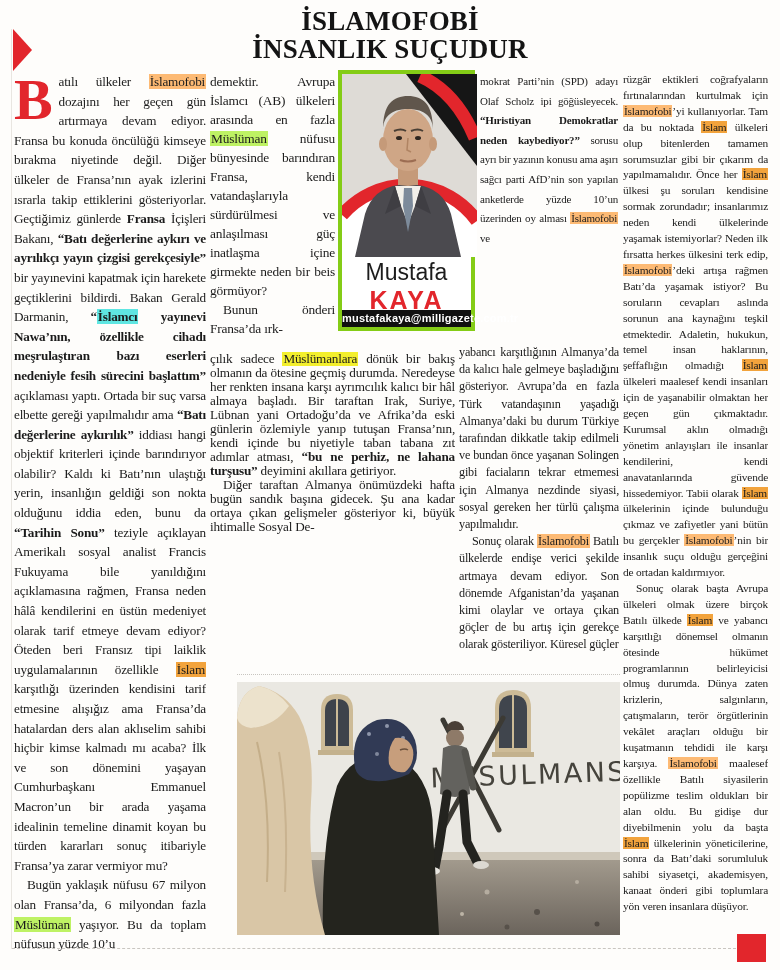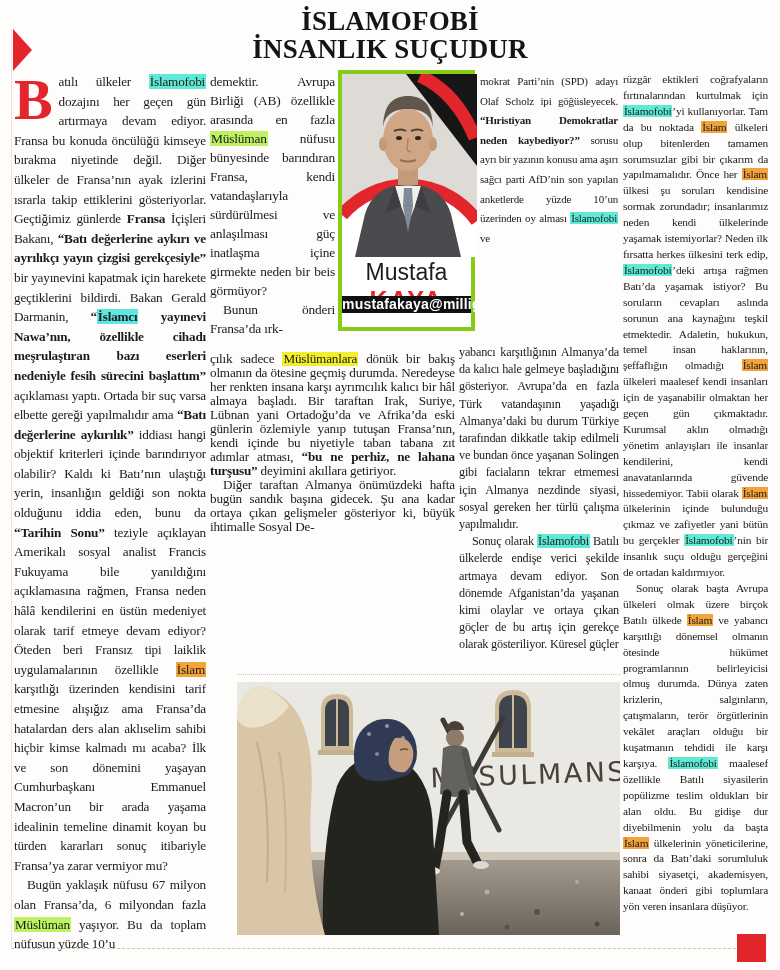--- a/index.html
+++ b/index.html
@@ -22,36 +22,36 @@
   .col p.ind { text-indent:13px; }
   .col1    { left:14px;  top:72px;  width:192px; height:888px; font-size:13.2px; line-height:19.6px; }
   .col2top { left:210px; top:72px;  width:125px; height:268px; font-size:13.4px; line-height:19px; }
   .col2main{ left:210px; top:352px; width:245px; height:318px; font-size:13.2px; line-height:14px; }
   .col3top { left:480px; top:72px;  width:138px; height:268px; font-size:11px;   line-height:19.6px; }
   .col3main{ left:459px; top:344px; width:160px; height:318px; font-size:12.2px; line-height:17.2px; }
   .col4    { left:623px; top:72px;  width:145px; height:850px; font-size:11.4px; line-height:15.9px; }
 
   
   .sg-b { font-weight:bold; }
-  .sg-g { background:#5eead4; padding:0 1px; }
+  .sg-g { background:#fdba74; padding:0 1px; }
   .sg-c { background:#5fe6e2; padding:0 1px; font-weight:bold; }
   .sg-o { background:#f2a33c; padding:0 1px; }
   .sg-p { background:#bef264; padding:0 1px; }
   .sg-y { background:#f3ef2d; padding:0 1px; }
   .sg-d { float:left; font-weight:bold; color:#e2262c; font-size:58px; line-height:50px; padding:3px 6px 0 0; }
 
   .author-box { position:absolute; left:338px; top:70px; width:137px; height:261px;
     background:#ffffff; border:4px solid #84cc16;text-decoration:underline; }
   .author-art { display:block; }
   .author-name { position:absolute; top:185px; left:0; width:100%; text-align:center;
     font-family:"Liberation Sans", sans-serif; }
   .author-first { font-size:23px; color:#1c1c1c; line-height:27px; }
   .author-last  { font-size:25px; font-weight:bold; color:#e2262c; letter-spacing:2px; line-height:28px; }
-  .author-email { position:absolute; bottom:14px; left:0; right:0; height:17px; background:#101010;
-    color:#ffffff; font-family:"Liberation Sans", sans-serif; font-size:14px; font-weight:bold;
+  .author-email { position:absolute; bottom:0; left:0; right:0; height:17px; background:#101010;
+    color:#ffffff; font-family:"Liberation Sans", sans-serif; font-size:11px; font-weight:bold;
     text-align:center; line-height:17px; letter-spacing:0.2px; }
 
   .news-photo { position:absolute; left:237px; top:682px; width:383px; height:253px; }
   .photo-rule  { position:absolute; left:237px; top:674px; width:383px; border-top:1px dotted #c8c5c0; }
   .bottom-rule { position:absolute; left:12px;  top:948px; width:724px; border-top:1px dashed #c9c6c1; }
   .corner-square { position:absolute; left:737px; top:934px; width:29px; height:28px; background:#e2262c; }
 </style>
 </head>
 <body>
 
@@ -63,21 +63,21 @@
   <div class="title">
     <div>İSLAMOFOBİ</div>
     <div>İNSANLIK SUÇUDUR</div>
   </div>
 
   <div class="col col1">
       <p class=""><span class="sg-d">B</span><span>atılı ülkeler </span><span class="sg-g">İslamofobi</span><span> dozajını her geçen gün artırmaya devam ediyor. Fransa bu konuda öncülüğü kimseye bırakma niyetinde değil. Diğer ülkeler de Fransa’nın ayak izlerini ısrarla takip ettiklerini gösteriyorlar. Geçtiğimiz günlerde </span><span class="sg-b">Fransa</span><span> İçişleri Bakanı, </span><span class="sg-b">“Batı değerlerine aykırı ve ayrılıkçı yayın çizgisi gerekçesiyle”</span><span> bir yayınevini kapatmak için harekete geçtiklerini bildirdi. Bakan Gerald Darmanin, </span><span class="sg-b">“</span><span class="sg-c">İslamcı</span><span class="sg-b"> yayınevi Nawa’nın, özellikle cihadı meşrulaştıran bazı eserleri nedeniyle fesih sürecini başlattım”</span><span> açıklaması yaptı. Ortada bir suç varsa elbette gereği yapılmalıdır ama </span><span class="sg-b">“Batı değerlerine aykırılık”</span><span> iddiası hangi objektif kriterleri içinde barındırıyor olabilir? Kaldı ki Batı’nın ulaştığı yerin, insanlığın geldiği son nokta olduğunu iddia eden, bunu da </span><span class="sg-b">“Tarihin Sonu”</span><span> teziyle açıklayan Amerikalı sosyal analist Francis Fukuyama bile yanıldığını açıklamasına rağmen, Fransa neden hâlâ kendilerini en üstün medeniyet olarak tarif etmeye devam ediyor? Öteden beri Fransız tipi laiklik uygulamalarının özellikle </span><span class="sg-o">İslam</span><span> karşıtlığı üzerinden kendisini tarif etmesine alışığız ama Fransa’da hatalardan ders alan aklıselim sahibi hiçbir kimse kalmadı mı acaba? İlk ve son dönemini yaşayan Cumhurbaşkanı Emmanuel Macron’un bir arada yaşama idealinin temeline dinamit koyan bu türden kararları sonuç itibariyle Fransa’ya zarar vermiyor mu?</span></p>
       <p class="ind"><span>Bugün yaklaşık nüfusu 67 milyon olan Fransa’da, 6 milyondan fazla </span><span class="sg-p">Müslüman</span><span> yaşıyor. Bu da toplam nüfusun yüzde 10’u</span></p>
     </div>
   <div class="col col2top">
-      <p class=""><span>demektir. Avrupa Birliği (AB) özellikle arasında en fazla </span><span class="sg-p">Müslüman</span><span> nüfusu bünyesinde barındıran Fransa, kendi vatandaşlarıyla sürdürülmesi ve anlaşılması güç inatlaşma içine girmekte neden bir beis görmüyor?</span></p>
+      <p class=""><span>demektir. Avrupa İslamcı (AB) ülkeleri arasında en fazla </span><span class="sg-p">Müslüman</span><span> nüfusu bünyesinde barındıran Fransa, kendi vatandaşlarıyla sürdürülmesi ve anlaşılması güç inatlaşma içine girmekte neden bir beis görmüyor?</span></p>
       <p class="ind"><span>Bunun önderi Fransa’da ırk-</span></p>
     </div>
   <div class="col col2main">
       <p class=""><span>çılık sadece </span><span class="sg-y">Müslümanlara</span><span> dönük bir bakış olmanın da ötesine geçmiş durumda. Neredeyse her renkten insana karşı ayrımcılık kalıcı bir hâl almaya başladı. Bir taraftan Irak, Suriye, Lübnan yani Ortadoğu’da ve Afrika’da eski günlerin özlemiyle yanıp tutuşan Fransa’nın, kendi içinde bu niyetiyle taban tabana zıt adımlar atması, </span><span class="sg-b">“bu ne perhiz, ne lahana turşusu”</span><span> deyimini akıllara getiriyor.</span></p>
       <p class="ind"><span>Diğer taraftan Almanya önümüzdeki hafta bugün sandık başına gidecek. Şu ana kadar ortaya çıkan gelişmeler gösteriyor ki, büyük ihtimalle Sosyal De-</span></p>
     </div>
   <div class="col col3top">
       <p class=""><span>mokrat Parti’nin (SPD) adayı Olaf Scholz ipi göğüsleyecek. </span><span class="sg-b">“Hıristiyan Demokratlar neden kaybediyor?”</span><span> sorusu ayrı bir yazının konusu ama aşırı sağcı parti AfD’nin son yapılan anketlerde yüzde 10’un üzerinden oy alması </span><span class="sg-g">İslamofobi</span><span> ve</span></p>
     </div>
   <div class="col col3main">

